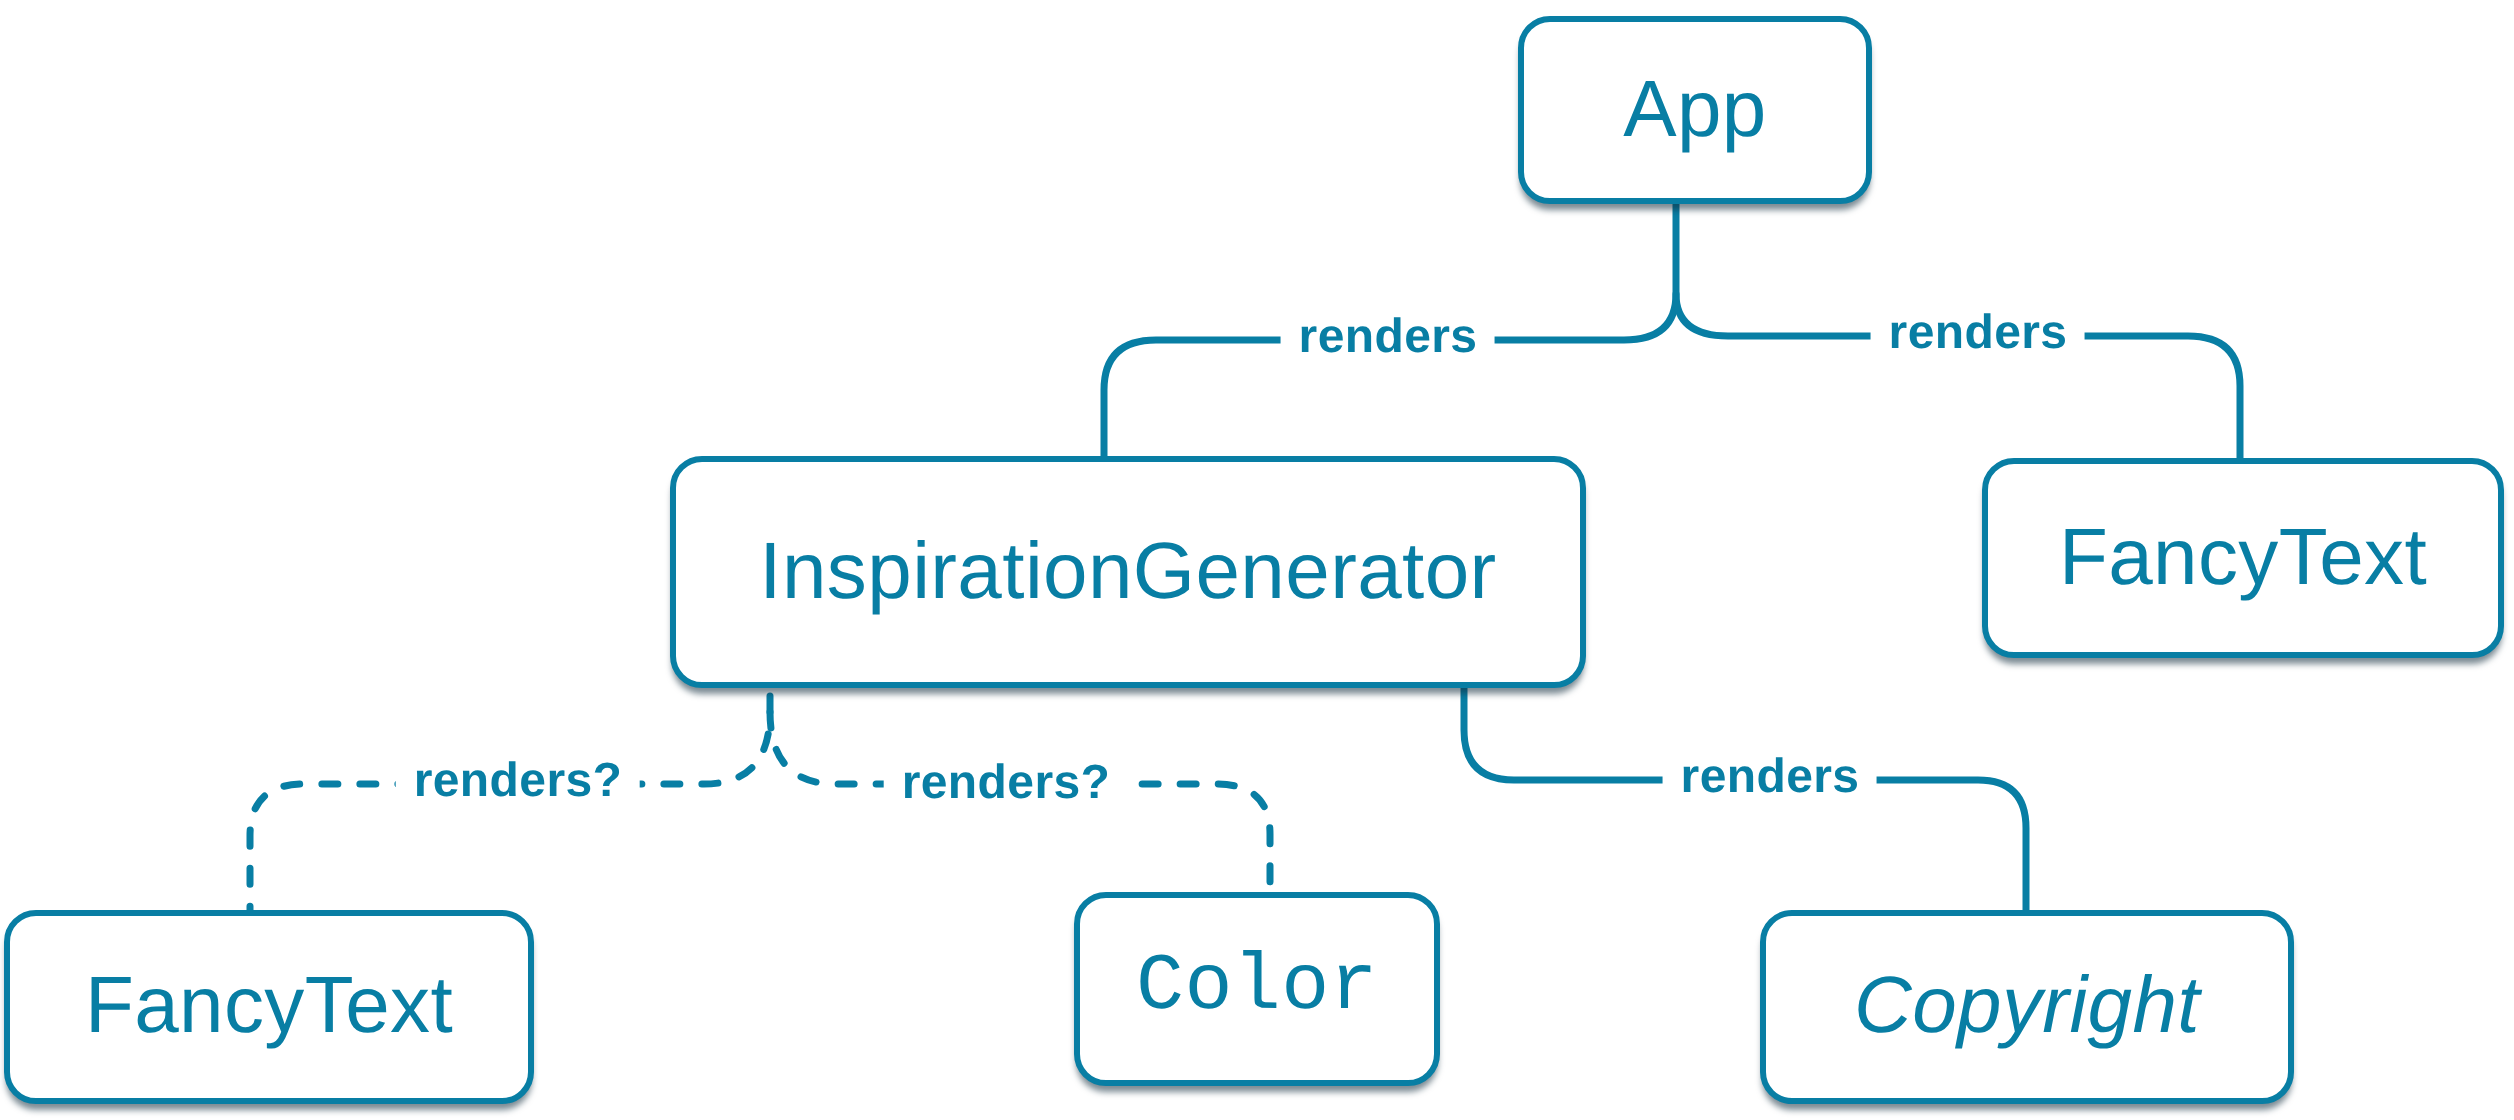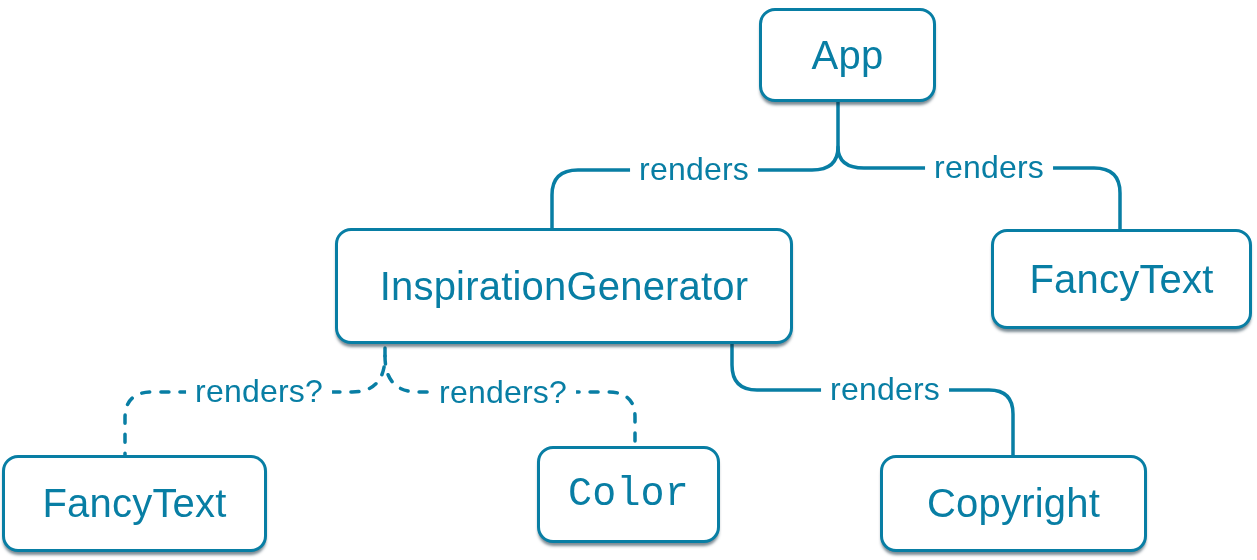--- a/index.html
+++ b/index.html
@@ -31,29 +31,29 @@
     font-size: 40px;
     font-weight: 500;
     letter-spacing: 0.2px;
     box-shadow: 0 4px 3px -1px rgba(16, 43, 61, 0.55);
   }
   .node-app                   { left: 759px;  top: 8px;   width: 177px; height: 94px; }
   .node-inspiration-generator { left: 335px;  top: 228px; width: 458px; height: 116px; }
   .node-fancy-text-top        { left: 991px;  top: 229px; width: 261px; height: 100px; }
   .node-fancy-text-bottom     { left: 2px;    top: 455px; width: 265px; height: 97px; }
   .node-color                 { left: 537px;  top: 446px; width: 183px; height: 97px; font-family: Liberation Mono, monospace; }
-  .node-copyright             { left: 880px;  top: 455px; width: 267px; height: 97px; }
+  .node-copyright             { left: 880px;  top: 455px; width: 267px; height: 97px; font-style: italic; }
 
   .edge-label {
     position: absolute;
     transform: translate(-50%, -50%);
     background: var(--bg);
     color: var(--accent);
-    font-size: 32px;
-    font-weight: 400;
+    font-size: 24px;
+    font-weight: 700;
     letter-spacing: 0.2px;
     padding: 2px 9px;
     white-space: nowrap;
   }
   .lbl-e0 { left: 694px; top: 169px; }
   .lbl-e1 { left: 989px; top: 167px; }
   .lbl-e2 { left: 259px; top: 391px; }
   .lbl-e3 { left: 503px; top: 392px; }
   .lbl-e4 { left: 885px; top: 389px; }
 </style>

